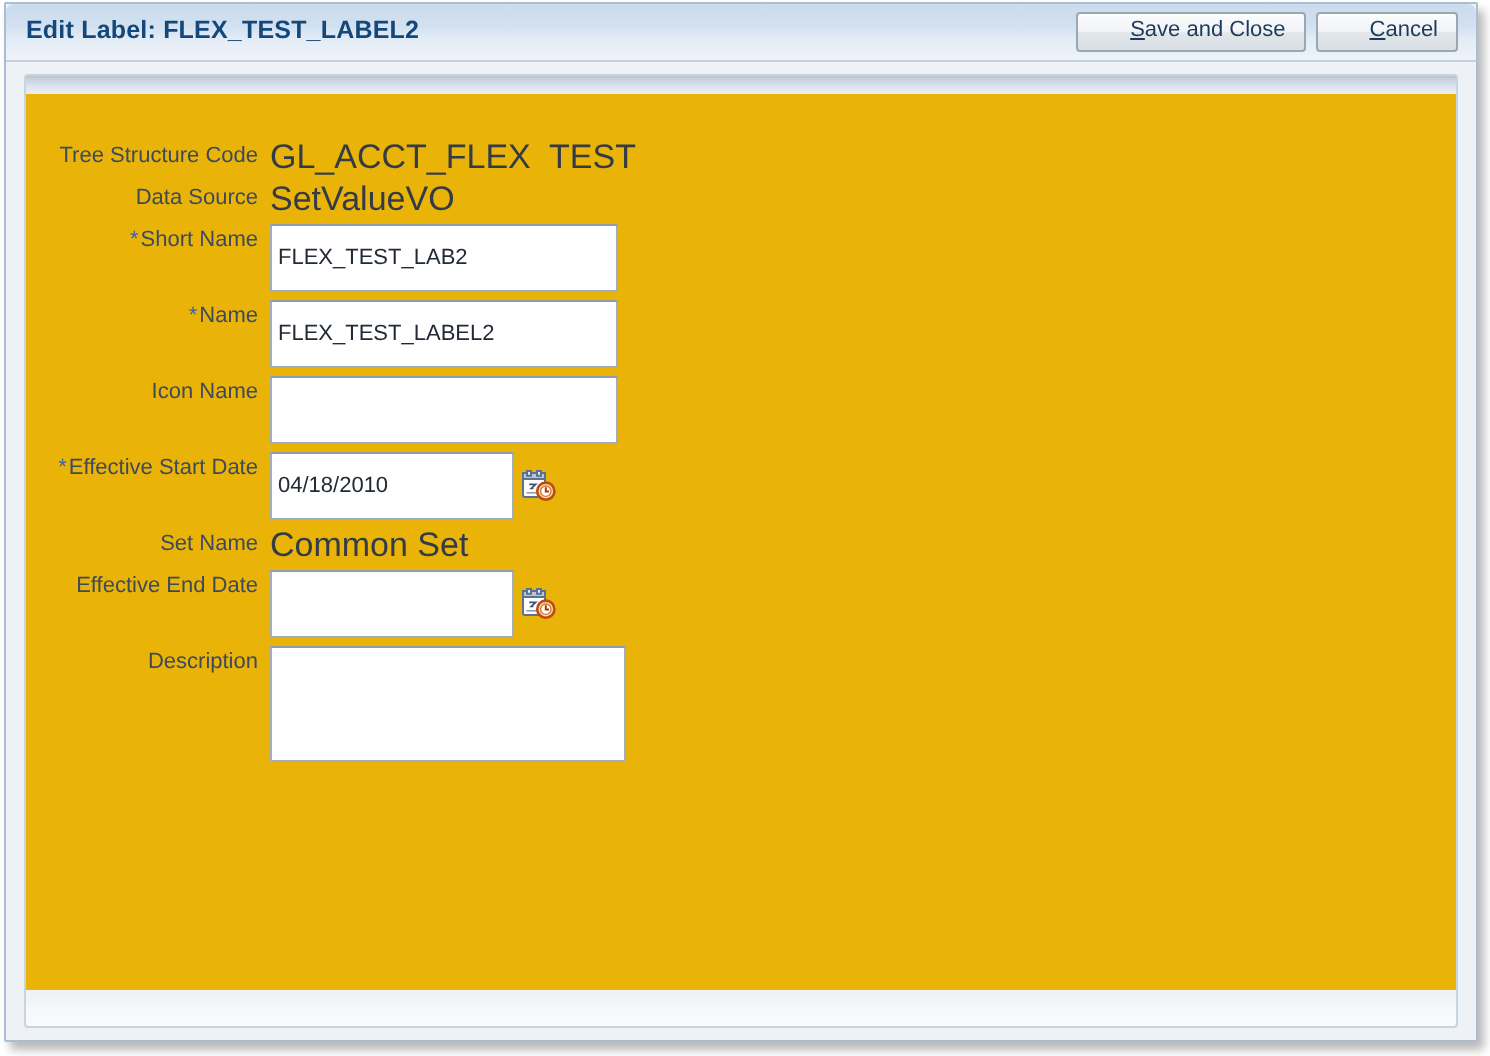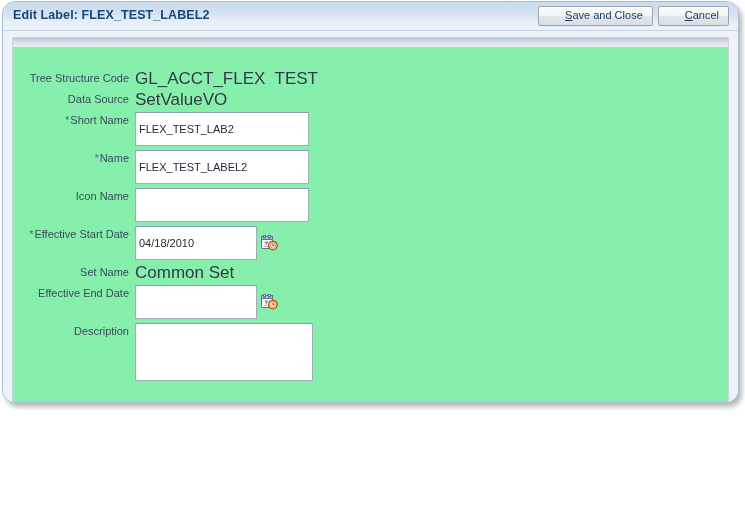--- a/index.html
+++ b/index.html
@@ -15,23 +15,23 @@
     color: #1f3a5f;
     overflow: hidden;
   }
 
   
   #dialog {
     position: absolute;
     left: 2px;
     top: 1px;
     width: 737px;
-    height: 402px;
+    height: 520px;
     border: 1px solid #a9bdd4;
-    border-radius: 13px;
+    border-radius: 1px;
     background: #eef2f6;
     box-shadow: 3px 4px 5px rgba(0,0,0,0.28);
     box-sizing: border-box;
     overflow: hidden;
   }
 
   
   #titlebar {
     position: relative;
     height: 28px;
@@ -79,21 +79,21 @@
     height: 489px;
     background: #eef2f6;
   }
   
   #content-panel {
     position: absolute;
     left: 9px;
     top: 6px;
     right: 9px;
     bottom: 6px;
-    background: #86efac;
+    background: #eab308;
     border: 1px solid #c8d4e0;
     border-radius: 2px;
     box-sizing: border-box;
     overflow: hidden;
   }
   #content-panel::before {
     content: "";
     position: absolute;
     left: 0; right: 0; top: 0;
     height: 9px;

